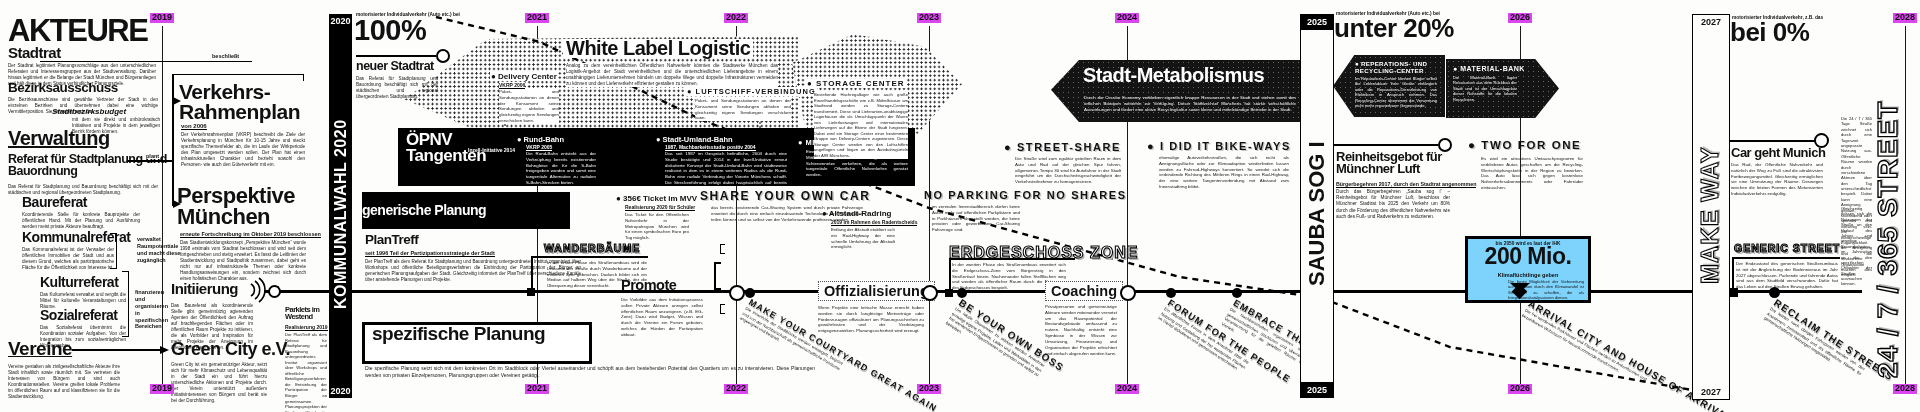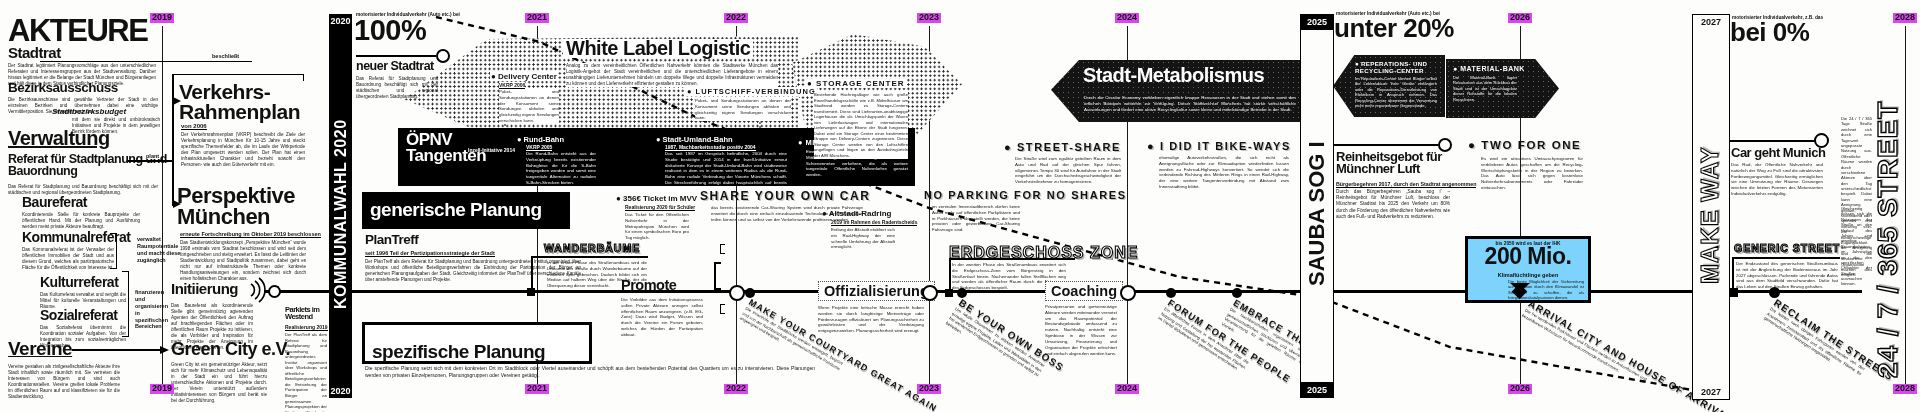--- a/index.html
+++ b/index.html
@@ -127,26 +127,26 @@
     <div class="ab b" style="left:128px;top:16px;font-size:5px;color:#fff;border-bottom:0.5px solid #fff">VKRP 2005</div>
     <div class="ab micro microw" style="left:128px;top:23px;width:70px;font-size:4.4px">Die Rund-Bahn entsteht aus der Verknüpfung bereits existierender Bahngleise die für die S-Bahn freigegeben werden und somit eine tangentiale Alternative zu radialen S-Bahn-Strecken bieten.</div>
     <div class="ab b" style="left:258px;top:7px;font-size:7.5px;color:#fff">● Stadt-Umland-Bahn</div>
     <div class="ab b" style="left:267px;top:16px;font-size:5px;color:#fff;border-bottom:0.5px solid #fff">1987, Machbarkeitsstudie positiv 2004</div>
     <div class="ab micro microw" style="left:267px;top:23px;width:122px;font-size:4.4px">Das seit 1987 im Gespräch befindliche, 2004 durch eine Studie bestätigte und 2014 in der Inzell-Initiative erneut diskutierte Konzept der Stadt-Umland-Bahn wird städteweise realisiert in dem es in einem weiteren Radius als die Rund-Bahn eine radiale Verbindung der Vororte Münchens schafft. Die Streckenführung erfolgt dabei hauptsächlich auf bereits bestehenden Trassen.</div>
     <div class="ab b" style="left:400px;top:10px;font-size:7.5px;letter-spacing:0.5px;color:#fff">● MITTLERE-RING-BAHN</div>
     <div class="ab micro microw" style="left:408px;top:21px;width:102px;font-size:4.4px">Eine Führung des Schienenverkehrs auf dem Mittleren Ring, auf dem bislang kaum radiale Schienennetze verkehren, die als weitere tangentiale Öffentliche Nahverkehre genutzt werden.</div>
   </div>
 
   <div class="ab blackbox" style="left:362px;top:192px;width:208px;height:37px;display:flex;align-items:center">
-    <div class="hx" style="font-size:19px;color:#fff;padding-left:8px;white-space:nowrap">generische Planung</div>
+    <div class="hx" style="font-size:14px;color:#fff;white-space:nowrap">generische Planung</div>
   </div>
   <div class="ab hx" style="left:365px;top:234px;font-size:13.5px">PlanTreff</div>
   <div class="ab ssub" style="left:365px;top:250px;font-size:5.5px">seit 1996 Teil der Partizipationsstrategie der Stadt</div>
   <div class="ab micro" style="left:365px;top:259px;width:216px">Der PlanTreff als dem Referat für Stadtplanung und Bauordnung untergeordnetes Institut organisiert über Workshops und öffentliche Beteiligungsverfahren die Einbindung der Partizipation der Bürger an generischen Planungsaufgaben der Stadt. Gleichzeitig informiert der PlanTreff über verschiedene Kanäle über anstehende Planungen und Projekte.</div>
-  <div class="ab" style="left:362px;top:322px;width:224px;height:36px;border:3.5px solid #000;background:#fff;display:flex;align-items:flex-end;z-index:5">
+  <div class="ab" style="left:362px;top:322px;width:224px;height:36px;border:3.5px solid #000;background:#fff;display:flex;align-items:flex-start;z-index:5">
     <div class="hx" style="font-size:19px;padding-left:7px;white-space:nowrap">spezifische Planung</div>
   </div>
   <div class="ab micro" style="left:365px;top:365px;width:450px;font-size:5px">Die spezifische Planung setzt sich mit dem konkreten Ort im Stadtblock oder Viertel auseinander und schöpft aus dem bestehenden Potential des Quartiers um es zu intensivieren. Diese Planungen werden von privaten Einzelpersonen, Planungsgruppen oder Vereinen getätigt.</div>
 
   <div class="ab outl" style="left:544px;top:242px;font-size:10.5px">WANDERBÄUME</div>
   <div class="rule" style="left:531px;top:256px;width:117px;height:1.5px"></div>
   <div class="rule" style="left:531px;top:256px;width:1.5px;height:33px"></div>
   <div class="ab micro" style="left:547px;top:260px;width:100px;font-size:4.4px">In der ersten Phase des Straßenumbaus wird die Linearität der Straße durch Wanderbäume auf der mittleren Spur gebrochen. Dadurch bildet sich ein Median auf halbem Weg über die Straße, der die Überquerung dieser vereinfacht.</div>
   <div class="nd" style="left:527px;top:288px;width:8px;height:8px"></div>
 

